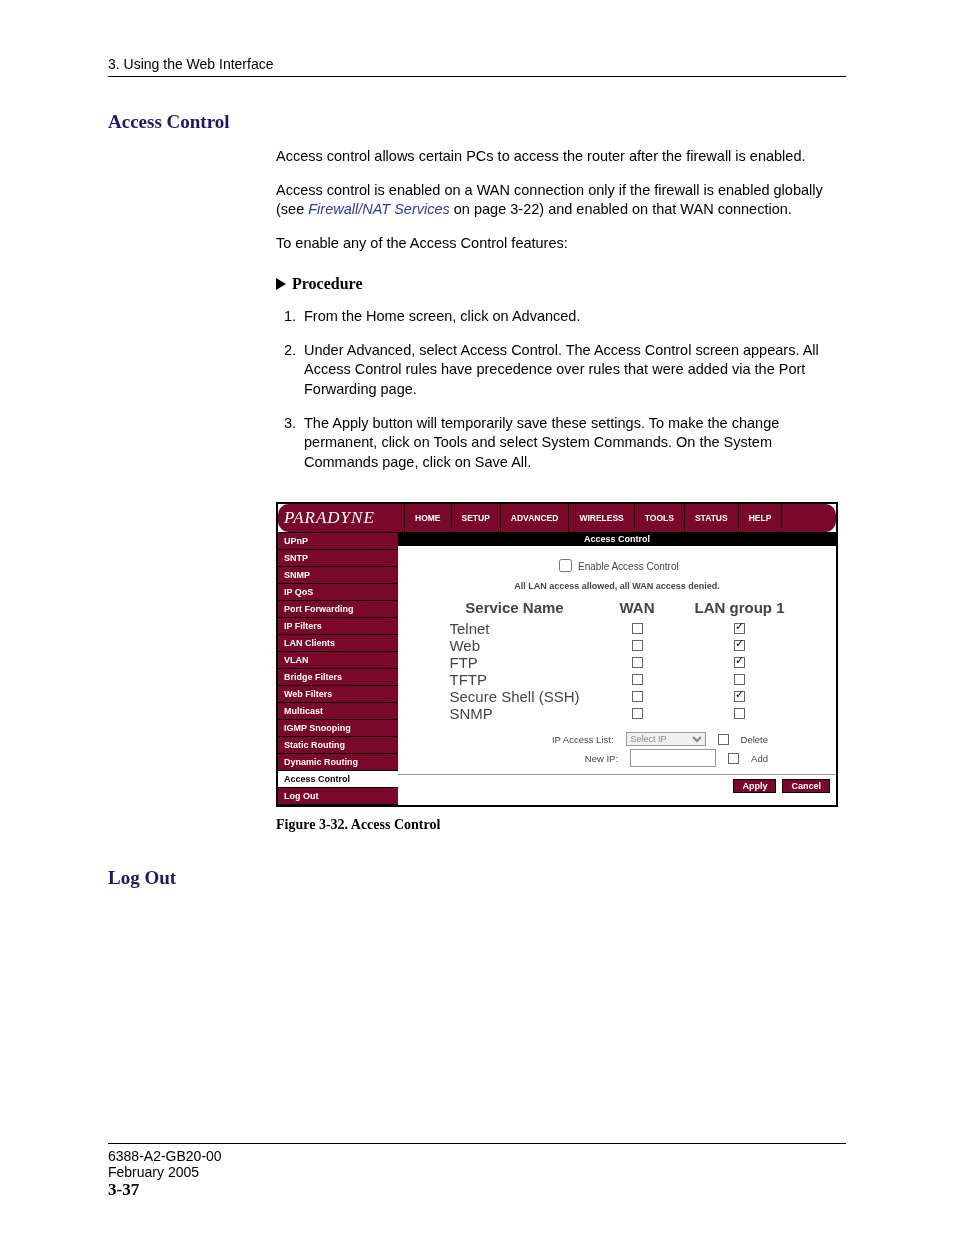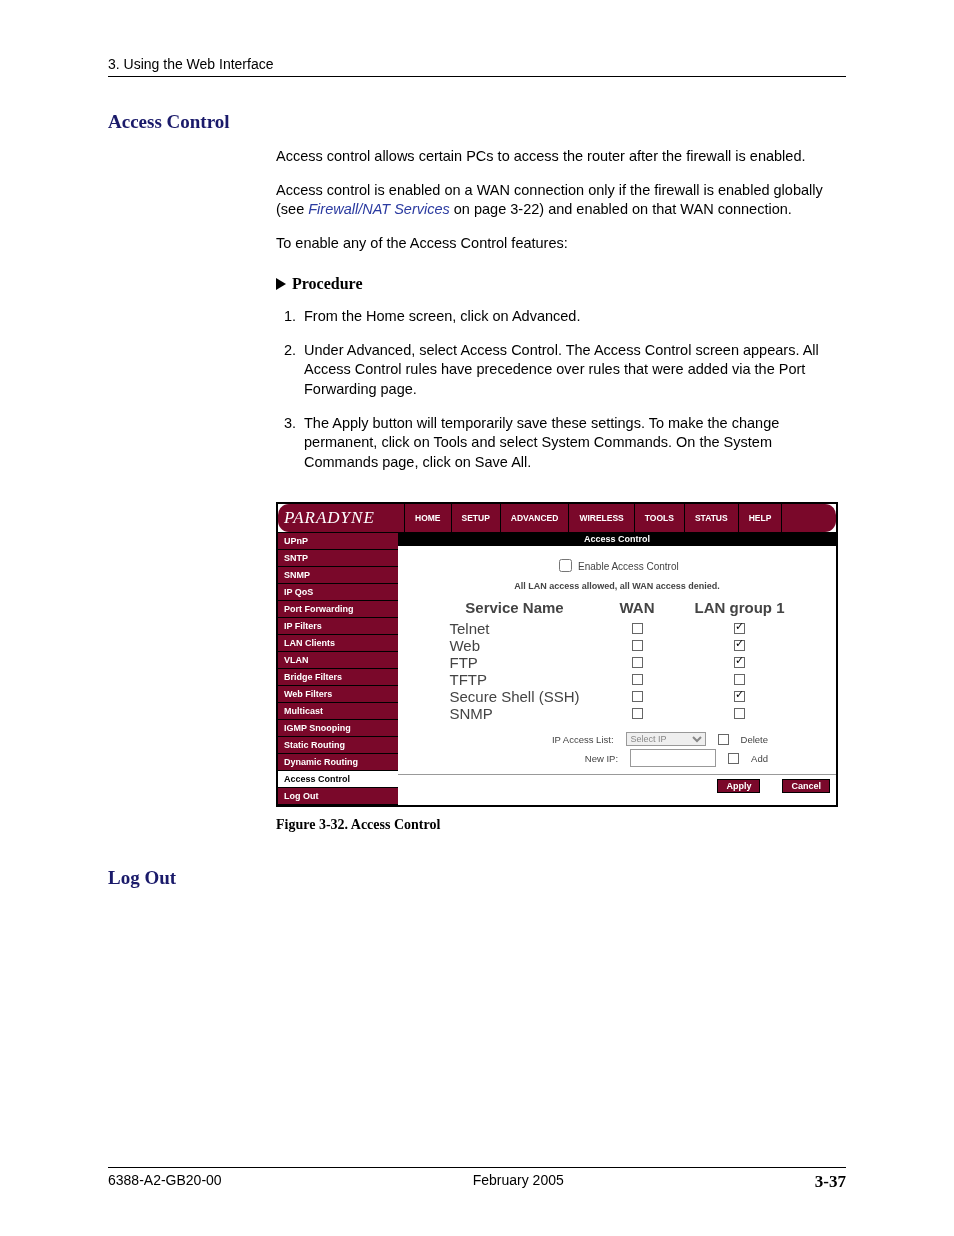--- a/index.html
+++ b/index.html
@@ -166,39 +166,40 @@
   .ip-rows { width: 310px; margin: 0 auto; font-size: 9.5px; color:#444; }
   .ip-rows .row { display:flex; align-items:center; justify-content:flex-end; gap:12px; margin:3px 4px; }
   .ip-rows .lbl { width:90px; text-align:right; }
   .ip-rows select, .ip-rows input[type=text] {
     font-size:9px; height:14px; width:80px; color:#888; border:1px solid #999;
   }
   .ss-footer {
     border-top: 1px solid #999;
     display:flex;
     justify-content:flex-end;
-    gap:22px;
+    gap:6px;
     padding:4px 6px;
   }
   .ss-btn {
     background:#7a082a; color:#fff; font-size:9px; font-weight:bold;
     border:1px solid #000; padding:1px 8px;
   }
 
   
   .page-footer {
     position: absolute;
     left: 108px;
     right: 108px;
-    bottom: 44px;
+    bottom: 36px;
     border-top: 1px solid #000;
     display: flex;
     justify-content: space-between;
     padding-top: 4px;
     font-size: 14px;
+    flex-direction: column;
   }
   .page-footer .pg-num {
     font-family: "Times New Roman", serif;
     font-weight: bold;
     font-size: 17px;
   }
 </style>
 </head>
 <body>
 

